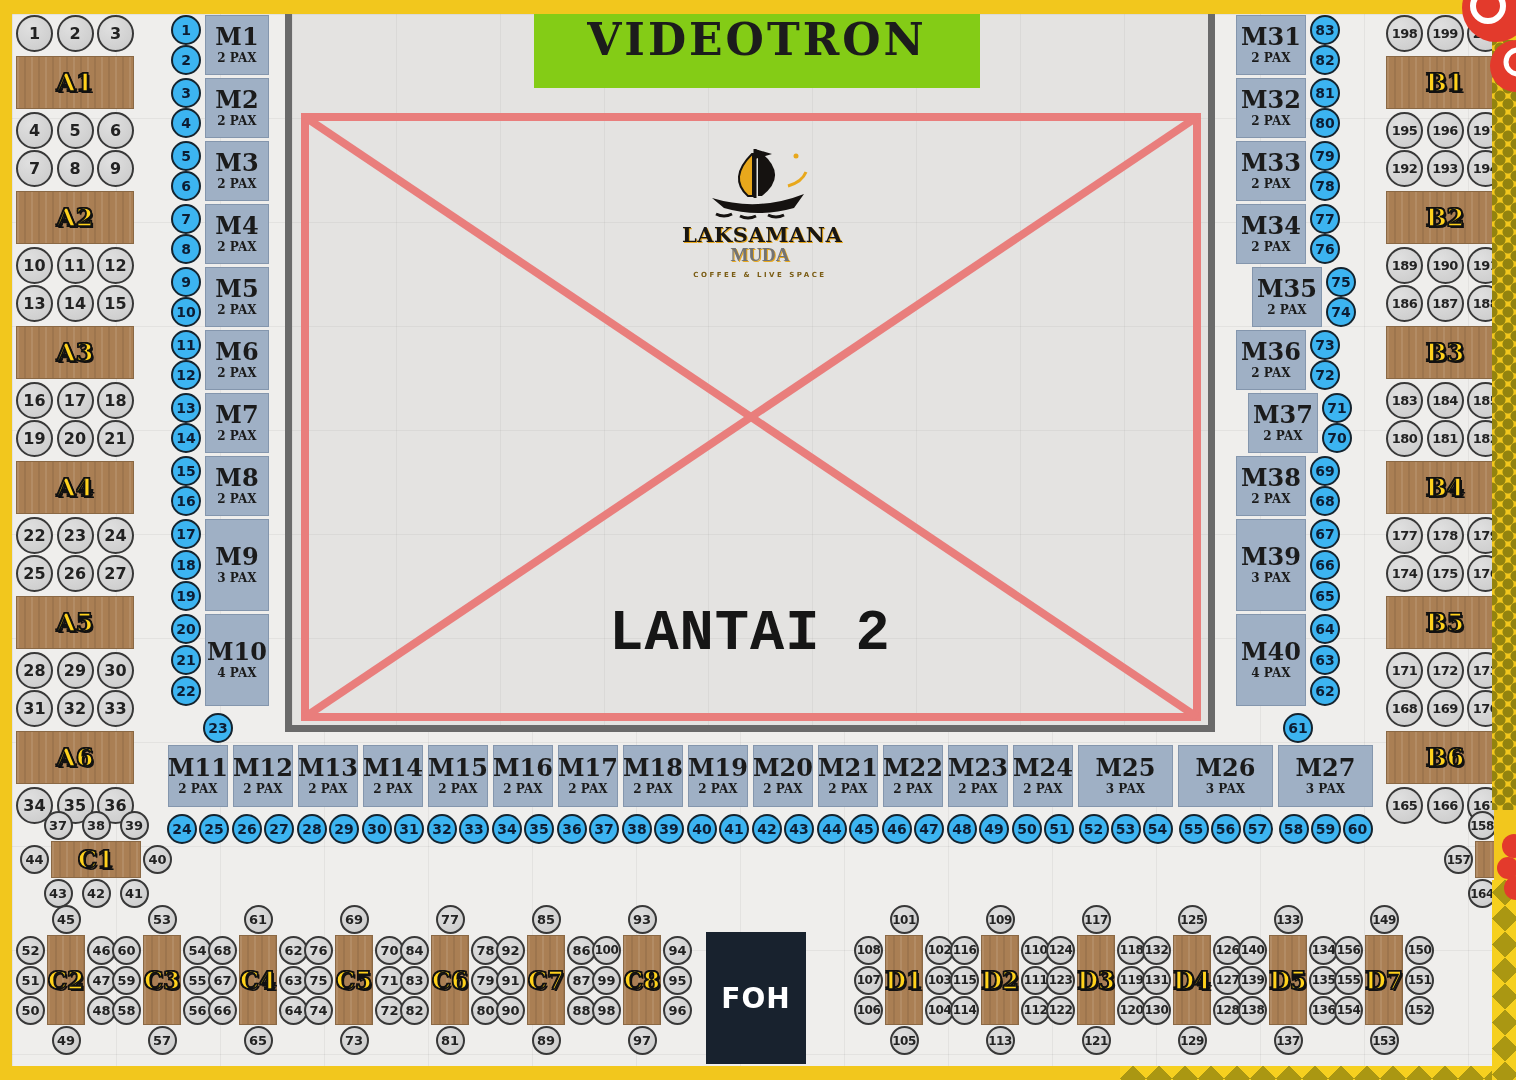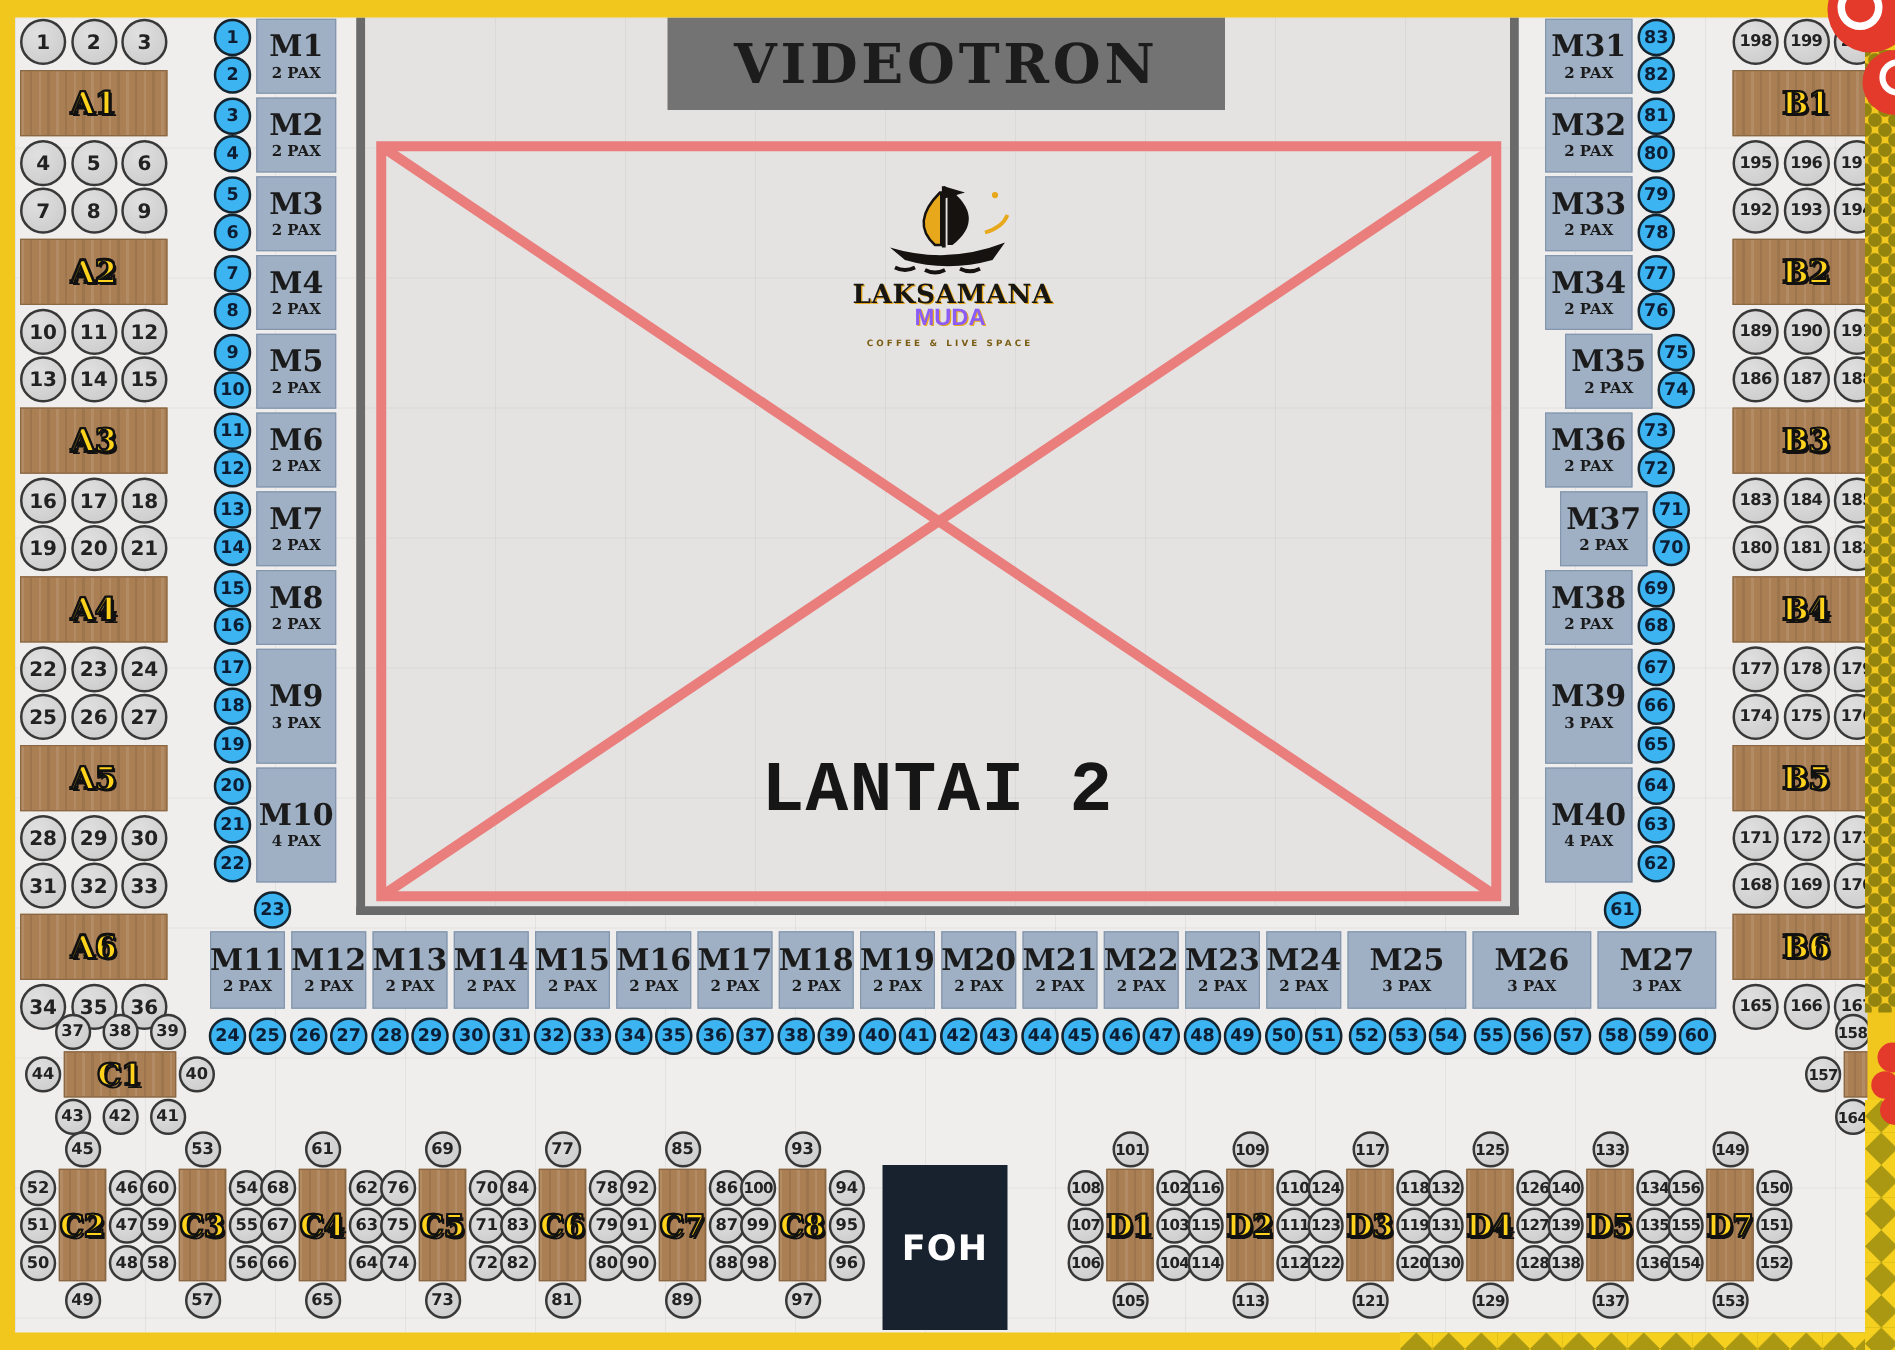--- a/index.html
+++ b/index.html
@@ -49,34 +49,34 @@
     background:#e4e3e1;
     border-left:7px solid #6a6a6a;border-right:7px solid #6a6a6a;border-bottom:7px solid #6a6a6a;
     box-sizing:border-box;
     background-image:
       linear-gradient(rgba(0,0,0,.045) 1px, transparent 1px),
       linear-gradient(90deg, rgba(0,0,0,.045) 1px, transparent 1px);
     background-size:104px 104px;
   }
   .videotron{
     position:absolute;left:534px;top:14px;width:446px;height:74px;z-index:5;
-    background:#737373;display:flex;align-items:center;justify-content:center;
+    background:#84cc16;display:flex;justify-content:center;
     font-family:"DejaVu Serif","Liberation Serif",serif;
     font-weight:900;font-size:44px;letter-spacing:3px;color:#1c1c1c;
   }
   .redbox{position:absolute;left:299px;top:110px;z-index:3;}
   .lantai{
     position:absolute;left:485px;top:602px;width:530px;text-align:center;z-index:4;
     font-family:Liberation Mono, monospace;
     font-weight:900;font-size:57px;color:#161616;letter-spacing:1px;
   }
   
   .logo{position:absolute;left:682px;top:146px;width:156px;text-align:center;z-index:4;}
   .logo .l1{font-family:"DejaVu Serif","Liberation Serif",serif;font-weight:900;font-size:21px;color:#181613;text-shadow:1px 1px 0 #e8a81c;letter-spacing:.5px;line-height:1.0;}
-  .logo .l2{font-family:Liberation Sans, sans-serif;font-weight:900;font-size:19px;color:#8b5cf6;text-shadow:1px 1px 0 #e8a81c;line-height:1.1;}
+  .logo .l2{font-family:Liberation Serif, serif;font-weight:900;font-size:19px;color:#737373;text-shadow:1px 1px 0 #e8a81c;line-height:1.1;}
   .logo .tag{font-size:7px;font-weight:700;letter-spacing:2.5px;color:#7a5c13;margin-top:5px;}
   
   .c{
     border-radius:50%;display:flex;align-items:center;justify-content:center;
     font-weight:700;color:#222;box-sizing:border-box;flex:none;
   }
   .gray{background:radial-gradient(circle at 35% 30%, #e0e0e0, #c9c9c9);border:2px solid #383838;}
   .blue{background:#3cb4f1;border:2px solid #14232e;color:#0d1d33;}
   .c36{width:37px;height:37px;font-size:16px;}
   .c30{width:30px;height:30px;font-size:14px;}

